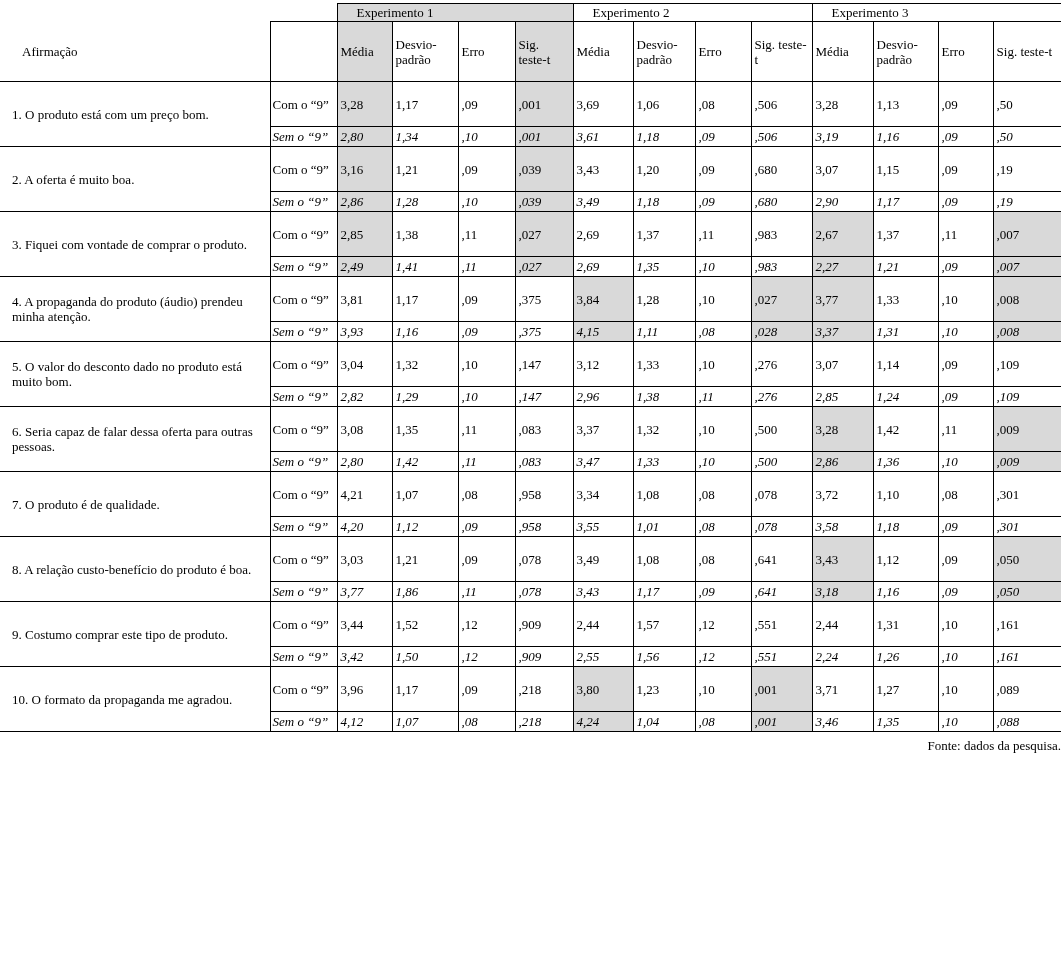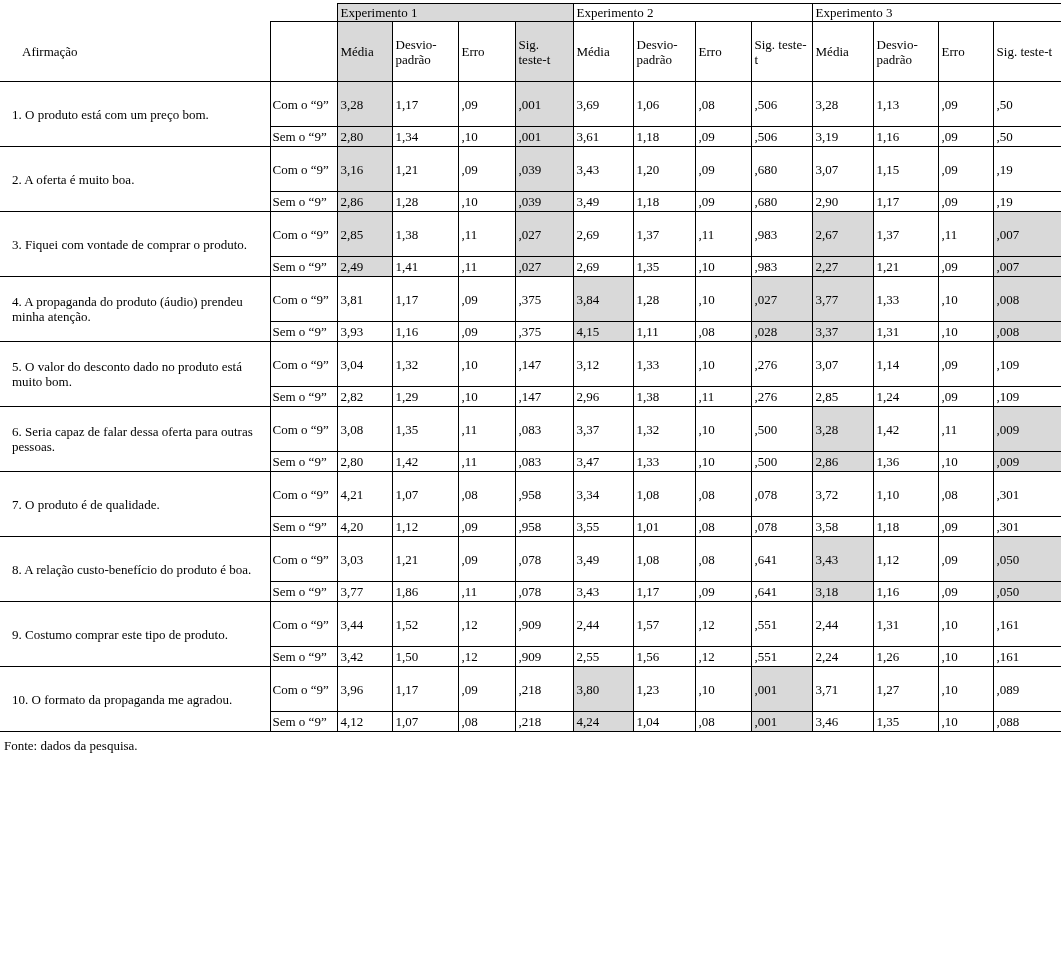--- a/index.html
+++ b/index.html
@@ -28,30 +28,30 @@
     vertical-align: middle;
     text-align: left;
     line-height: 1.18;
     overflow: hidden;
     word-wrap: break-word;
   }
   
   tr.row-exp     { height: 17px; }
   tr.row-metrics { height: 60px; }
   tr.row-com     { height: 45px; }
-  tr.row-sem     { height: 20px; }
+  tr.row-sem     { height: 20px; font-style: italic; }
 
   
   td.b-none   { border: none; }
   td.b-bottom { border: none; border-bottom: 1px solid #000; }
   td.no-right { border-right: none !important; }
 
   td.exp-group {
     border: 1px solid #000;
-    padding-left: 3px;
+    padding-left: 19px;
     margin-left: 40px;
   }
   td.stmt-header {
     border: none;
     border-right: 1px solid #000;
     border-bottom: 1px solid #000;
     padding-left: 22px;
   }
   td.cond-header {
     border: 1px solid #000;
@@ -70,20 +70,21 @@
     padding: 1px 2px;
   }
   td.val {
     border: 1px solid #000;
   }
   .shaded { background: var(--shade); }
 
   .footer-note {
     margin: 6px 0 0 4px;
     font-size: 13px;
+    text-align: right;
   }
 </style>
 </head>
 <body>
 
 <table class="stats">
   <colgroup>
     <col style="width:270px">
     <col style="width:67px">
     <col style="width:55px">

